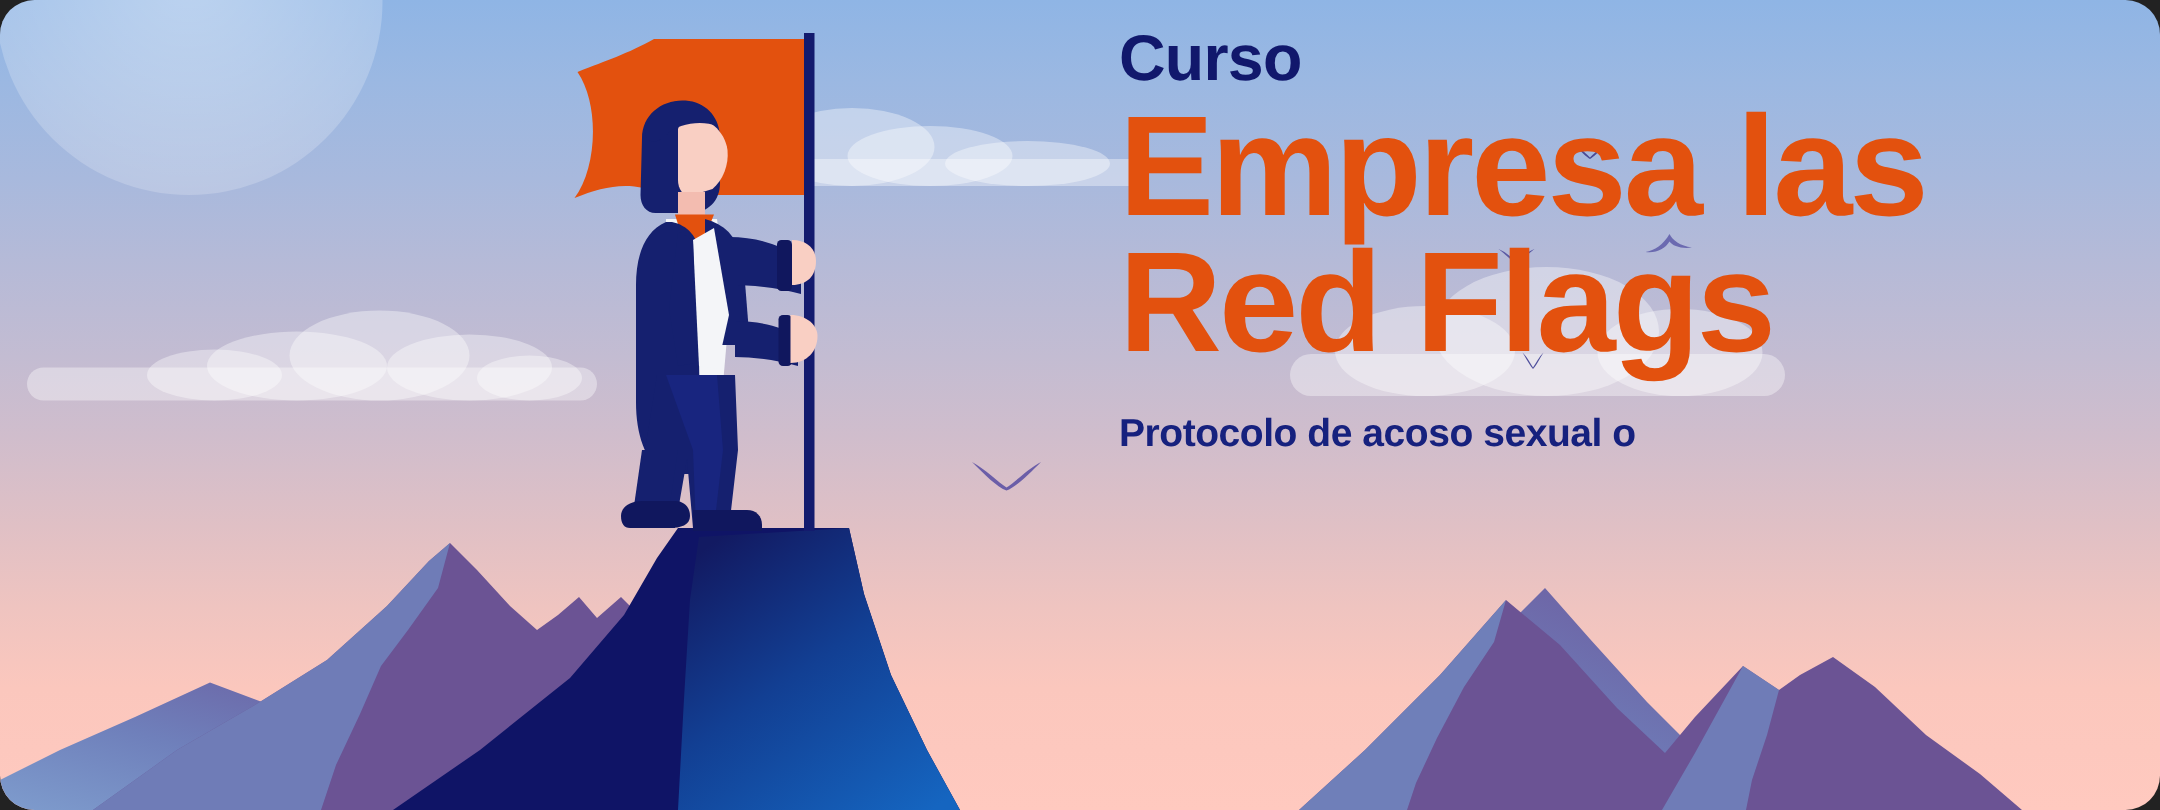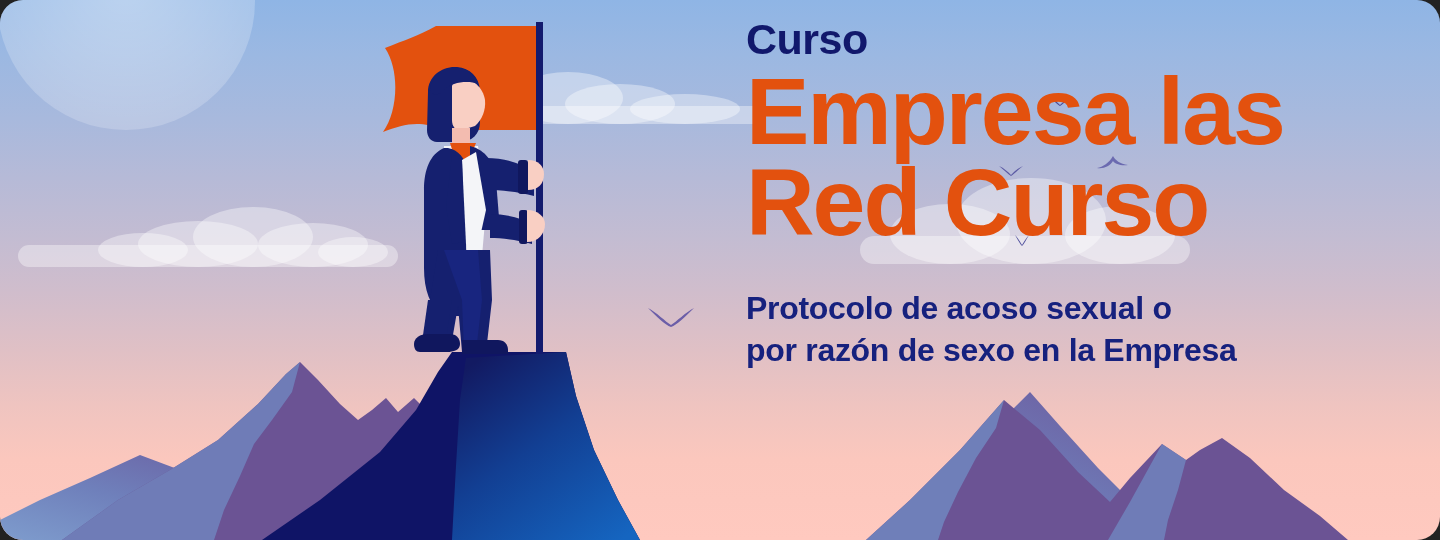--- a/index.html
+++ b/index.html
@@ -80,22 +80,22 @@
     font-size:43px;font-weight:700;letter-spacing:-.5px;
     color:#11186c;line-height:1;margin:0 0 2px 0;
   }
   .title{
     font-size:95px;font-weight:700;letter-spacing:-2px;
     color:#e3510e;line-height:1.02;margin:0;
     white-space:nowrap;
   }
   .title.l2{margin-top:-6px;}
   .subtitle{
-    margin-top:36px;
-    font-size:32px;font-weight:700;color:#16217e;
+    margin-top:20px;
+    font-size:26px;font-weight:700;color:#16217e;
     line-height:1.32;letter-spacing:-.3px;
   }
   .subtitle div{white-space:nowrap;}
 </style>
 </head>
 <body>
 
 <div class="banner">
 
   <div class="sun"></div>
@@ -233,20 +233,19 @@
 
       <path d="M414 344 C414 338 420 334 428 334 L450 334 C456 334 460 338 460 344 C460 350 454 352 446 352
                L420 352 C416 352 414 349 414 344 Z" fill="#10175e"></path>
       <path d="M462 340 L498 340 C504 340 508 344 508 350 L508 354 L462 354 Z" fill="#10175e"></path>
     </g>
   </svg>
 
   <div class="textblock">
     <p class="kicker">Curso</p>
     <p class="title l1">Empresa las</p>
-    <p class="title l2">Red Curso</p>
+    <p class="title l2">Red Flags</p>
     <div class="subtitle">
       <div>Protocolo de acoso sexual o</div>
-      <div>por razón de sexo en la Empresa</div>
     </div>
   </div>
 
 </div>
 
 </body></html>

